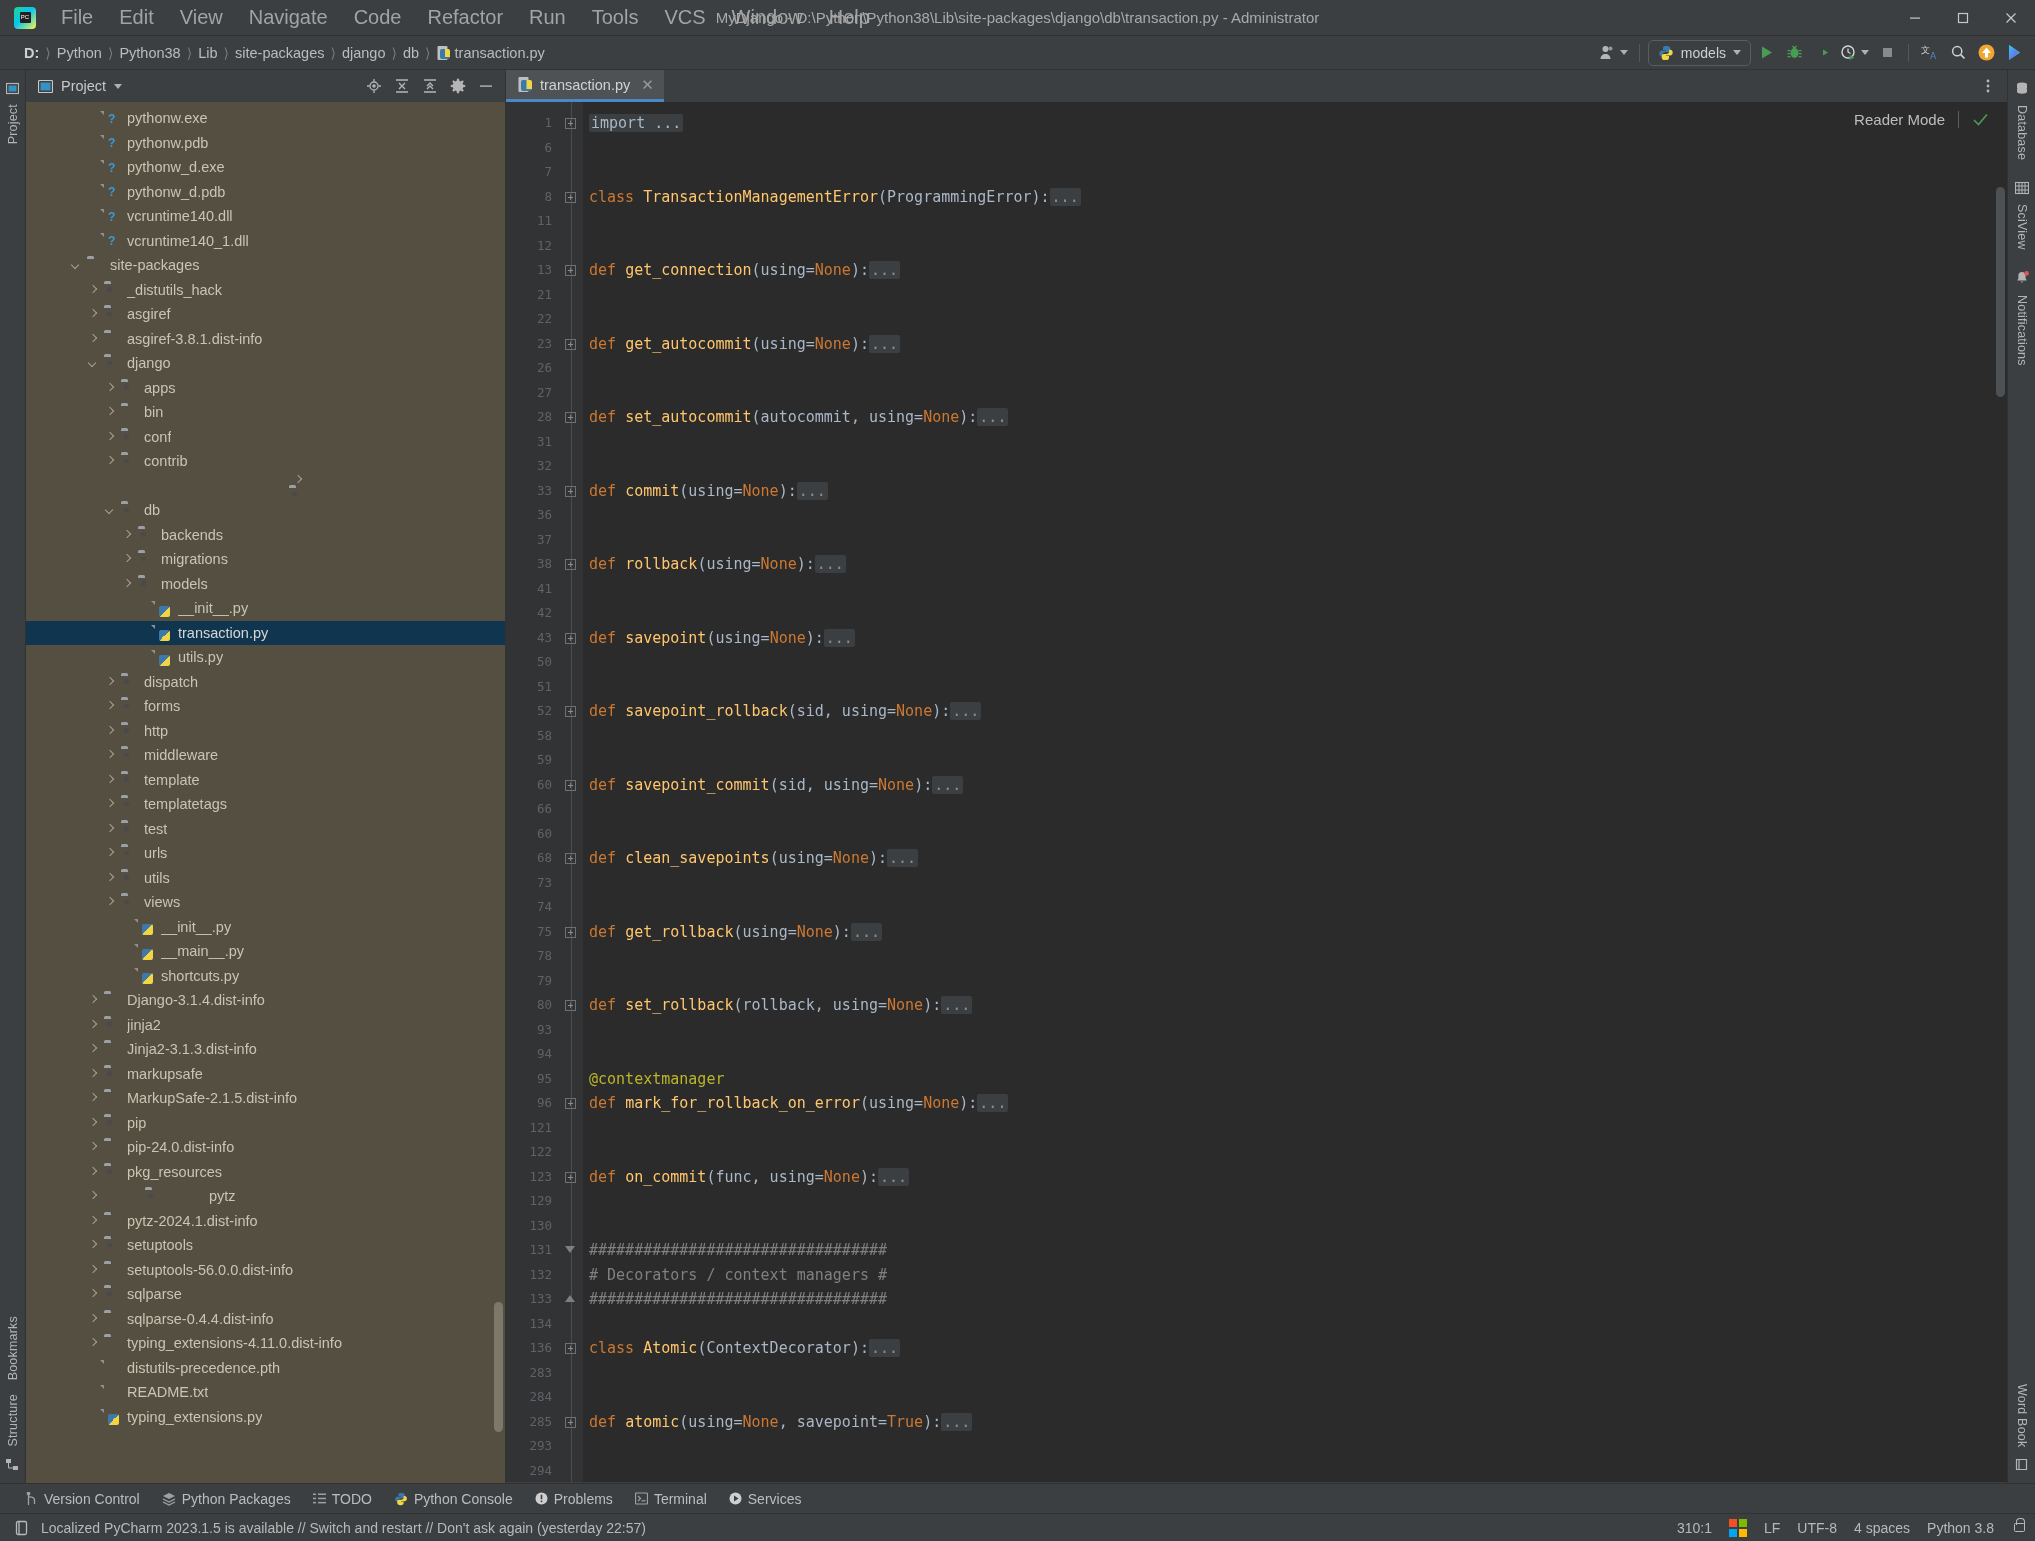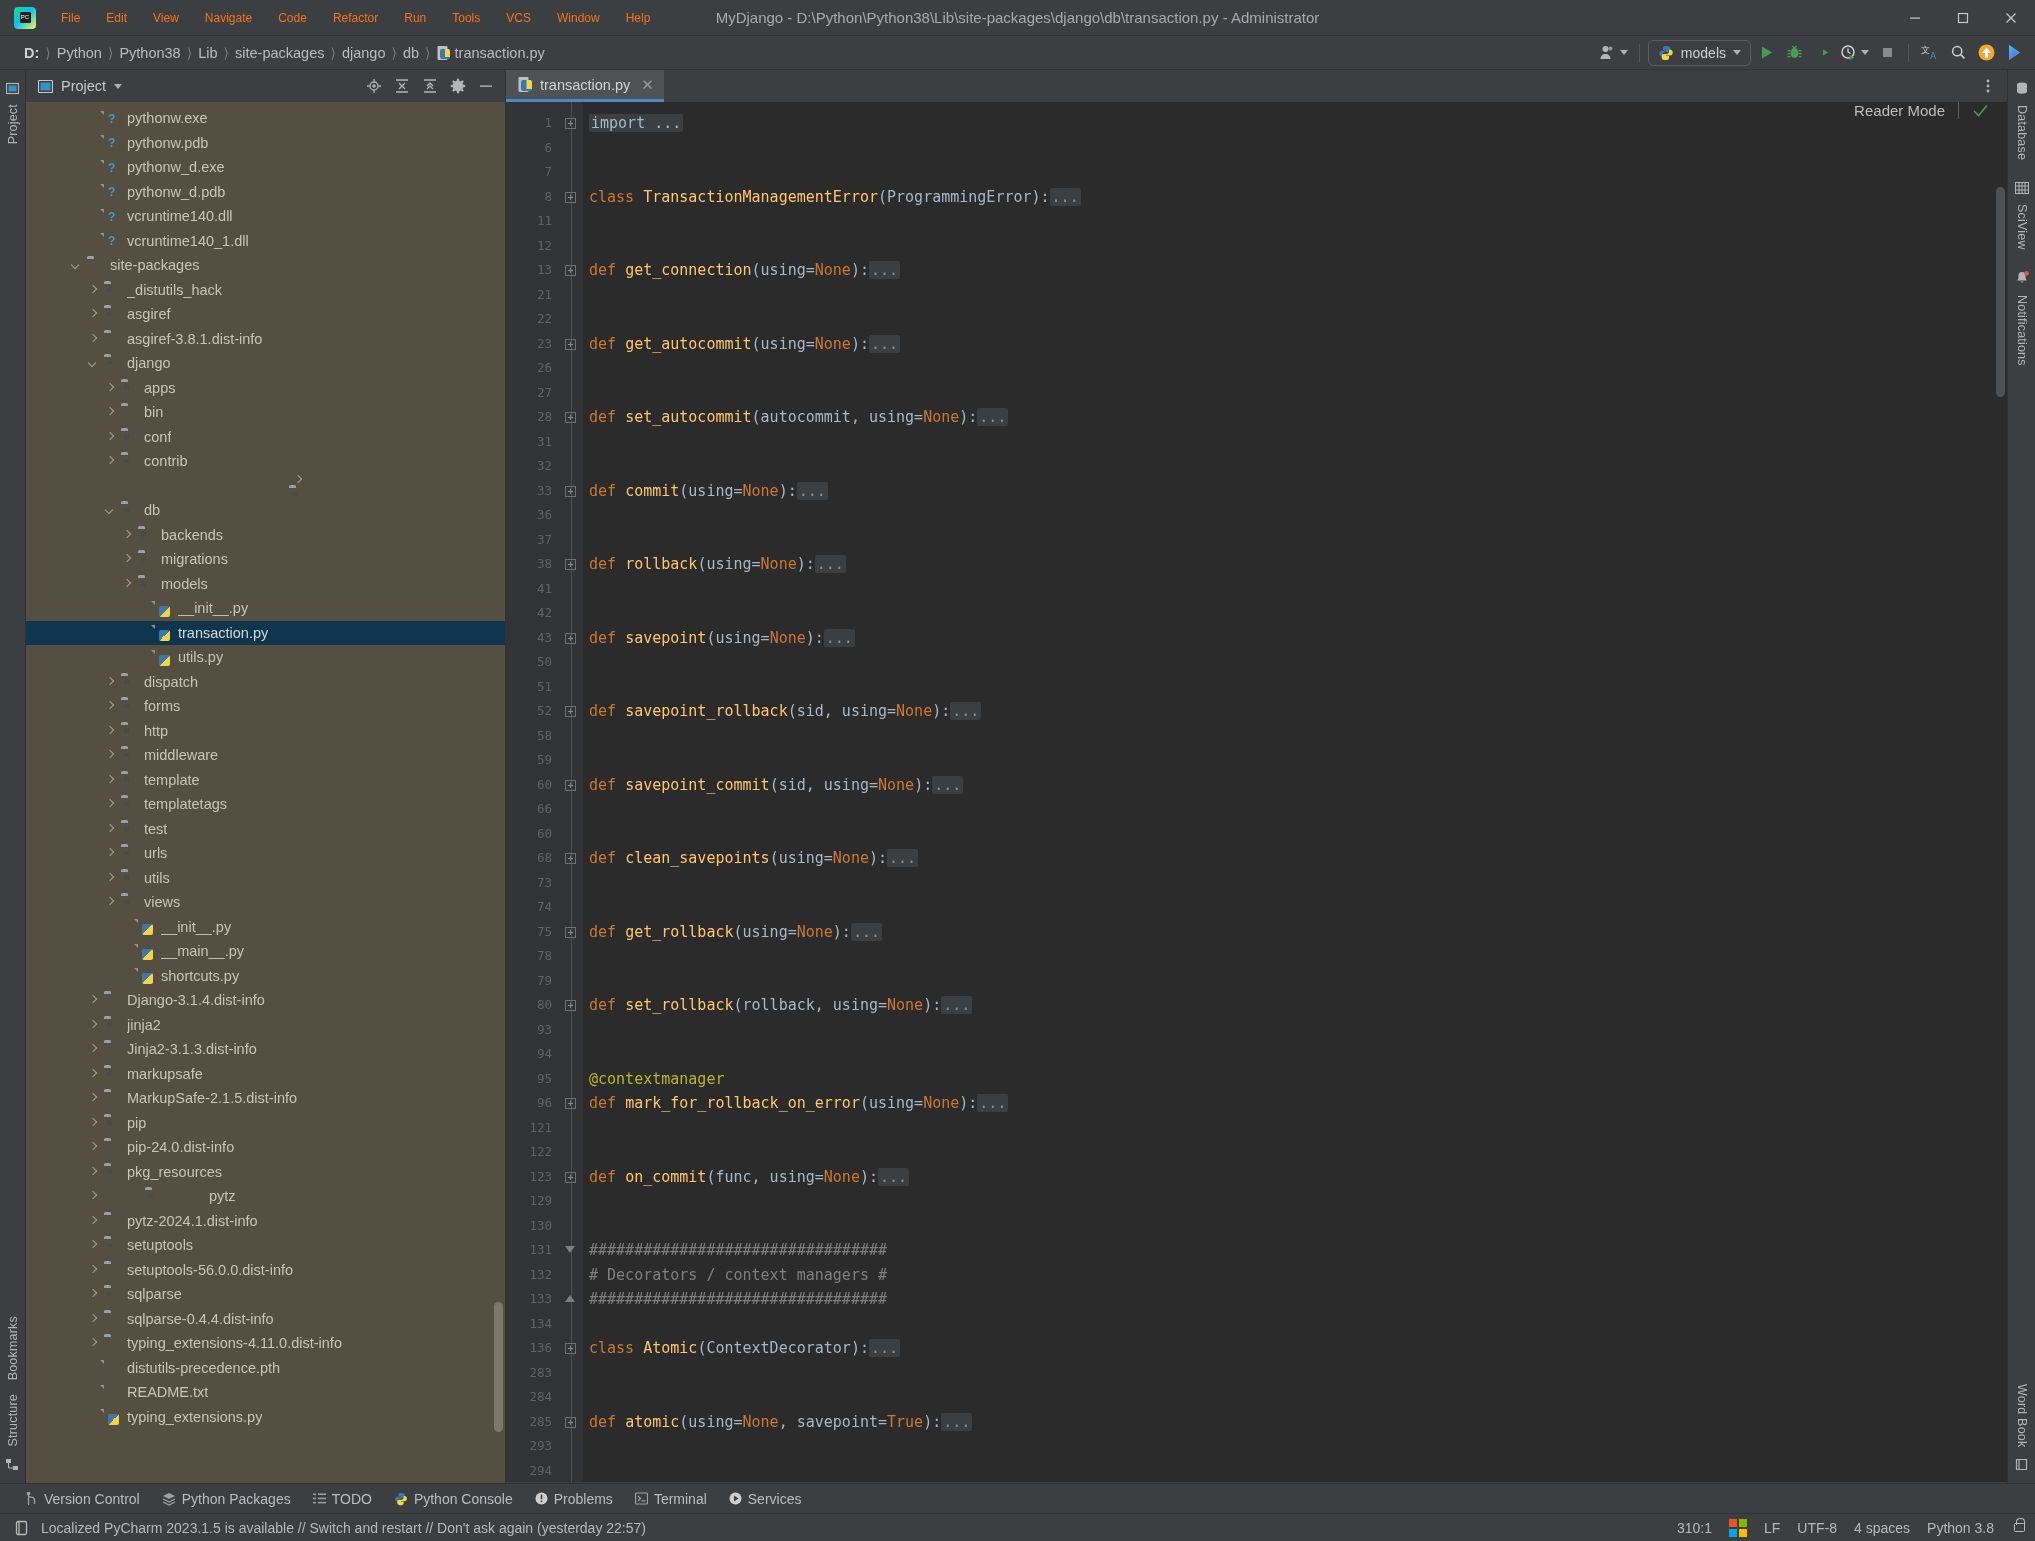--- a/index.html
+++ b/index.html
@@ -29,21 +29,21 @@
     background: linear-gradient(135deg,#21d789 0%,#07c3f2 45%,#fcf84a 100%);
     display: flex; align-items: center; justify-content: center;
     margin-right: 12px; flex: 0 0 auto;
   }
   .app-logo .inner {
     width: 11px; height: 11px; background: #231f20; border-radius: 1px;
     font-size: 6px; color: #fff; line-height: 11px; text-align: center;
   }
   .menubar { display: flex; align-items: center; gap: 0px; }
   .menu-item {
-    font-size: 12px; color: #f97316; padding: 4px 13px;
+    font-size: 20px; color: #a3a3a3; padding: 4px 13px;
     cursor: default; white-space: nowrap;
   }
   .win-title {
     position: absolute; left: 0; right: 0; text-align: center;
     font-size: 15px; color: #a9a9a9; pointer-events: none;
   }
   .win-ctrls {
     margin-left: auto; display: flex; align-items: center; height: 100%;
   }
   .win-btn {
@@ -209,21 +209,21 @@
   .param { color: #a9b7c6; }
   .none { color: #cc7832; }
   .cmt { color: #808080; }
   .dec { color: #bbb529; }
   .ellip { background: #3b3f41; color: #8e8e8e; padding: 0 2px; border-radius: 2px; }
   .imp-fold { background: #3b3f41; color: #a9b7c6; padding: 0 2px; border-radius:2px;}
 
   
   .reader-mode {
     position: absolute; top: 0; right: 0; height: 34px;
-    display: flex; gap: 13px; padding: 0 18px 0 16px;
+    display: flex; align-items: center; gap: 13px; padding: 0 18px 0 16px;
     font-size: 15px; color: #bdbdbd; background: #2b2b2b;
   }
   .rm-sep { width: 1px; height: 17px; background: #5c5f61; }
   .checkmark { color: #499c54; font-size: 17px; }
 
   
   .edit-scrollbar {
     width: 13px; min-width: 13px; background: #2b2b2b; position: relative;
   }
   .edit-thumb { position: absolute; left: 2px; width: 9px; border-radius: 5px; background: #4e5153; }

